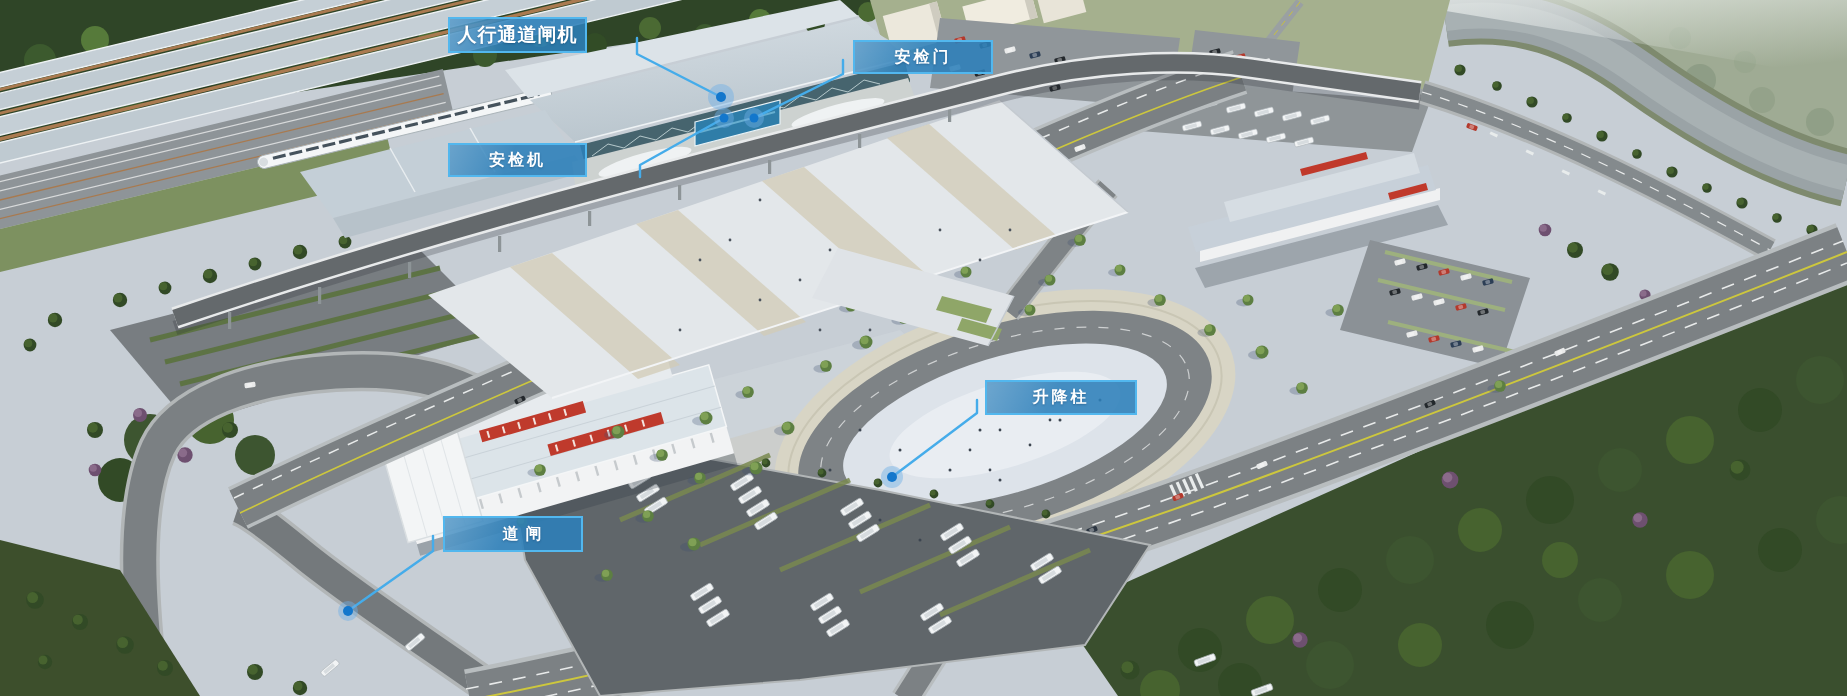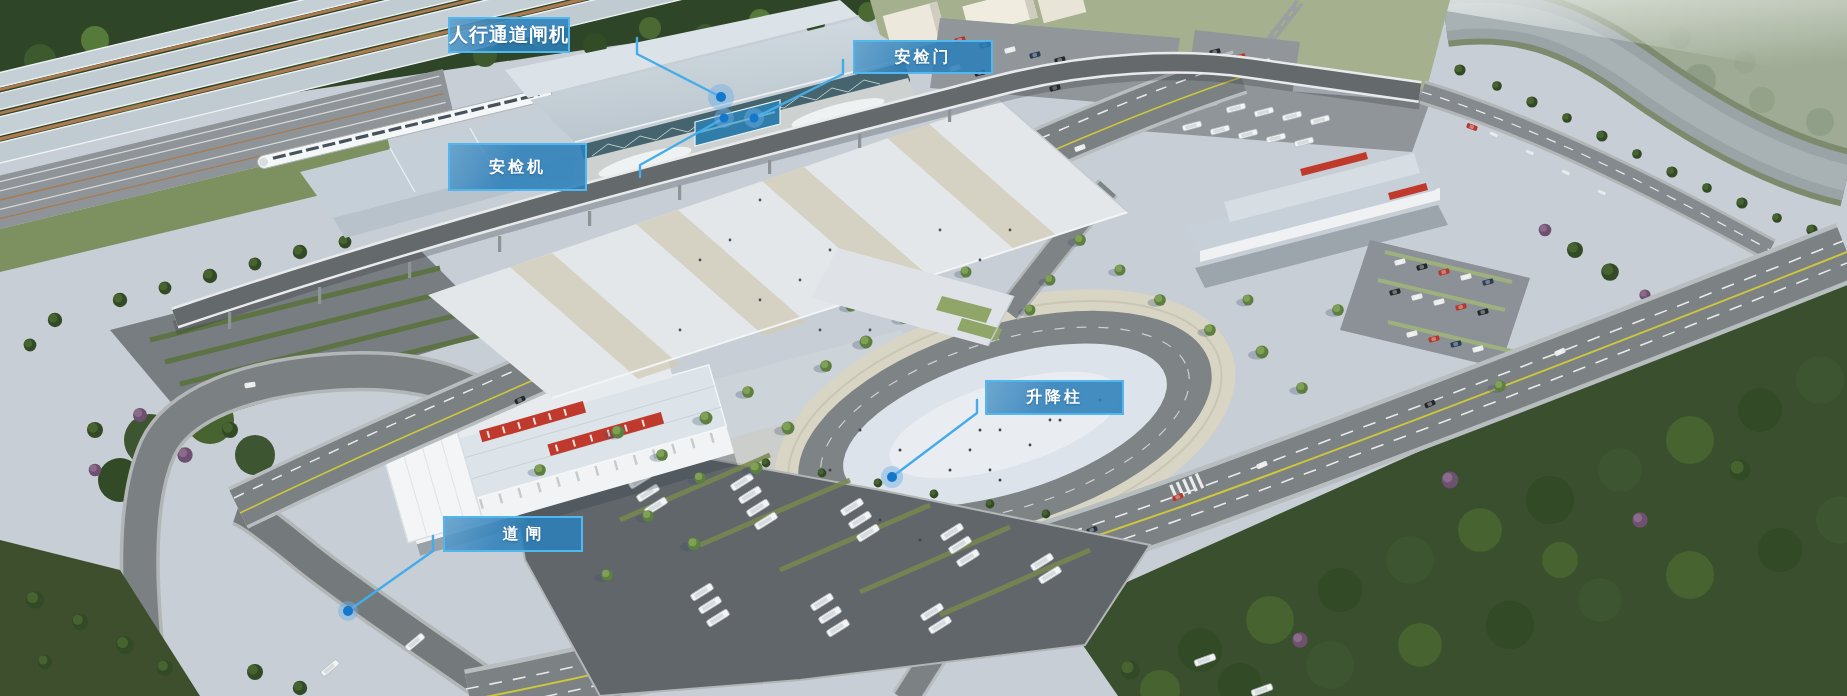--- a/index.html
+++ b/index.html
@@ -597,28 +597,28 @@
         <circle cx="754" cy="118" r="4.5" fill="#1377cc"></circle>
     <circle cx="724" cy="118" r="10" fill="rgba(110,175,230,0.45)"></circle>
         <circle cx="724" cy="118" r="4.5" fill="#1377cc"></circle>
     <circle cx="892" cy="477" r="11" fill="rgba(110,175,230,0.45)"></circle>
         <circle cx="892" cy="477" r="5" fill="#1377cc"></circle>
     <circle cx="348" cy="611" r="10" fill="rgba(110,175,230,0.45)"></circle>
         <circle cx="348" cy="611" r="5" fill="#1377cc"></circle>
   </g>
 </svg>
 
-  <div class="callout long" style="left:448px;top:17px;width:122px;height:36px;">
+  <div class="callout long" style="left:448px;top:17px;width:139px;height:36px;">
     <span>人行通道闸机</span>
   </div>
   <div class="callout" style="left:853px;top:40px;width:140px;height:34px;">
     <span>安检门</span>
   </div>
-  <div class="callout" style="left:448px;top:143px;width:139px;height:48px;">
+  <div class="callout" style="left:448px;top:143px;width:139px;height:34px;">
     <span>安检机</span>
   </div>
-  <div class="callout" style="left:985px;top:380px;width:139px;height:35px;">
+  <div class="callout" style="left:985px;top:380px;width:152px;height:35px;">
     <span>升降柱</span>
   </div>
   <div class="callout wide" style="left:443px;top:516px;width:140px;height:36px;">
     <span>道闸</span>
   </div>
 </div>
 
 </body></html>

